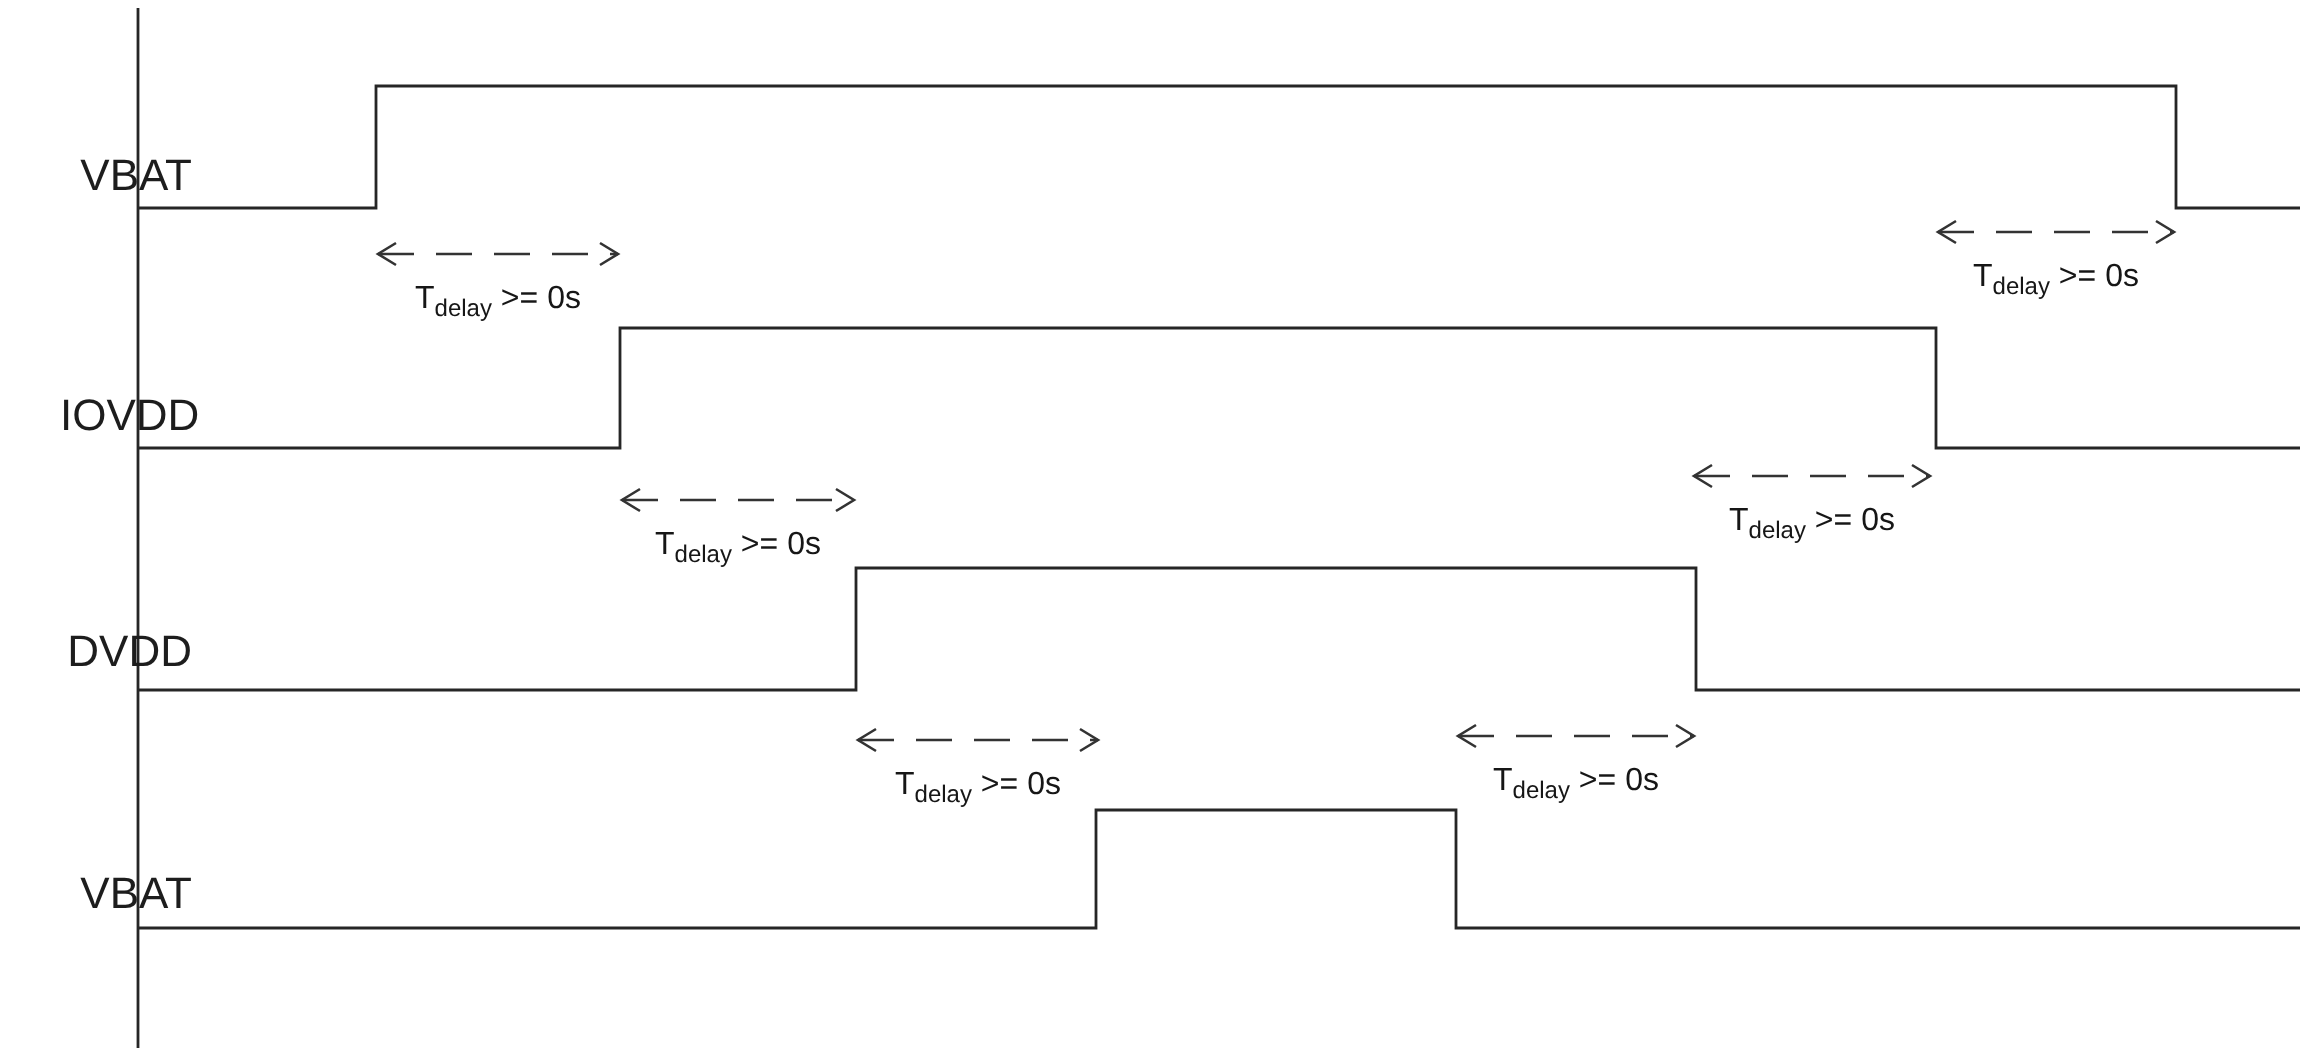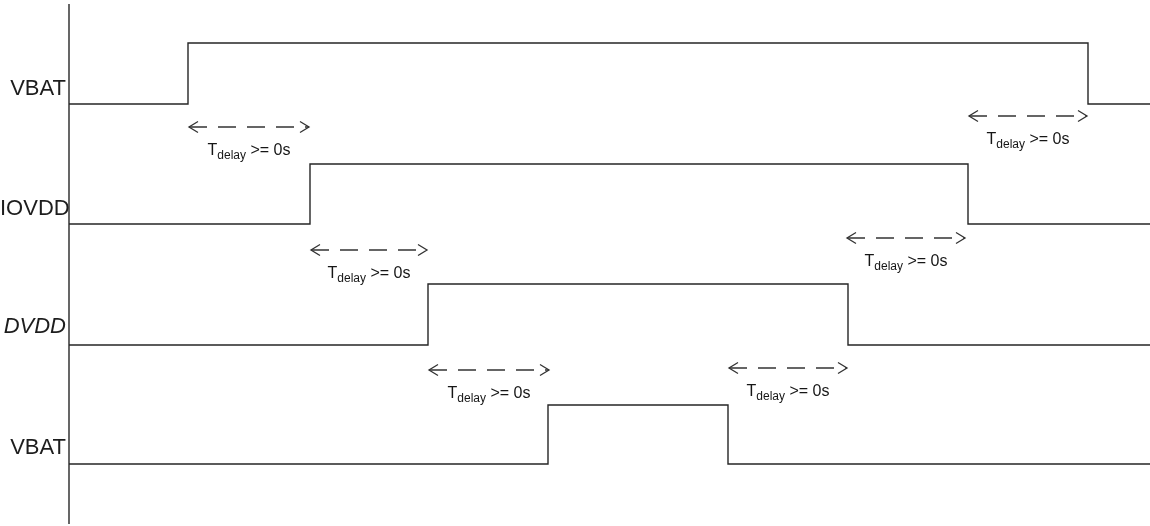--- a/index.html
+++ b/index.html
@@ -14,20 +14,21 @@
   .stage svg { position: absolute; left: 0; top: 0; }
   .sig-label {
     position: absolute;
     left: 0;
     width: 66px;
     text-align: right;
     font-size: 22px;
     line-height: 26px;
     color: #1d1d1d;
     white-space: nowrap;
+    padding-left: 30px;
   }
   .delay-label {
     position: absolute;
     width: 160px;
     text-align: center;
     font-size: 16px;
     line-height: 20px;
     color: #161616;
     white-space: nowrap;
   }
@@ -69,21 +70,21 @@
         <path d="M956 232.5 L965 238 L956 243.5"></path>
       </g>
       <g stroke="#333333" stroke-width="1.3" fill="none">
         <line x1="969" y1="116" x2="1087" y2="116" stroke-dasharray="18 11"></line>
         <path d="M978 110.5 L969 116 L978 121.5"></path>
         <path d="M1078 110.5 L1087 116 L1078 121.5"></path>
       </g>
     </svg>
 <div class="sig-label" style="top: 75px;">VBAT</div>
     <div class="sig-label" style="top: 195px;">IOVDD</div>
-    <div class="sig-label" style="top: 313px; font-style: italic;">DVDD</div>
+    <div class="sig-label" style="top: 313px;">DVDD</div>
     <div class="sig-label" style="top: 434px;">VBAT</div>
     <div class="delay-label" style="left: 169px; top: 140px;"><span>T</span><sub>delay</sub><span> &gt;= 0s</span></div>
     <div class="delay-label" style="left: 289px; top: 263px;"><span>T</span><sub>delay</sub><span> &gt;= 0s</span></div>
     <div class="delay-label" style="left: 409px; top: 383px;"><span>T</span><sub>delay</sub><span> &gt;= 0s</span></div>
     <div class="delay-label" style="left: 708px; top: 381px;"><span>T</span><sub>delay</sub><span> &gt;= 0s</span></div>
     <div class="delay-label" style="left: 826px; top: 251px;"><span>T</span><sub>delay</sub><span> &gt;= 0s</span></div>
     <div class="delay-label" style="left: 948px; top: 129px;"><span>T</span><sub>delay</sub><span> &gt;= 0s</span></div>
   </div>
 
 </body></html>

